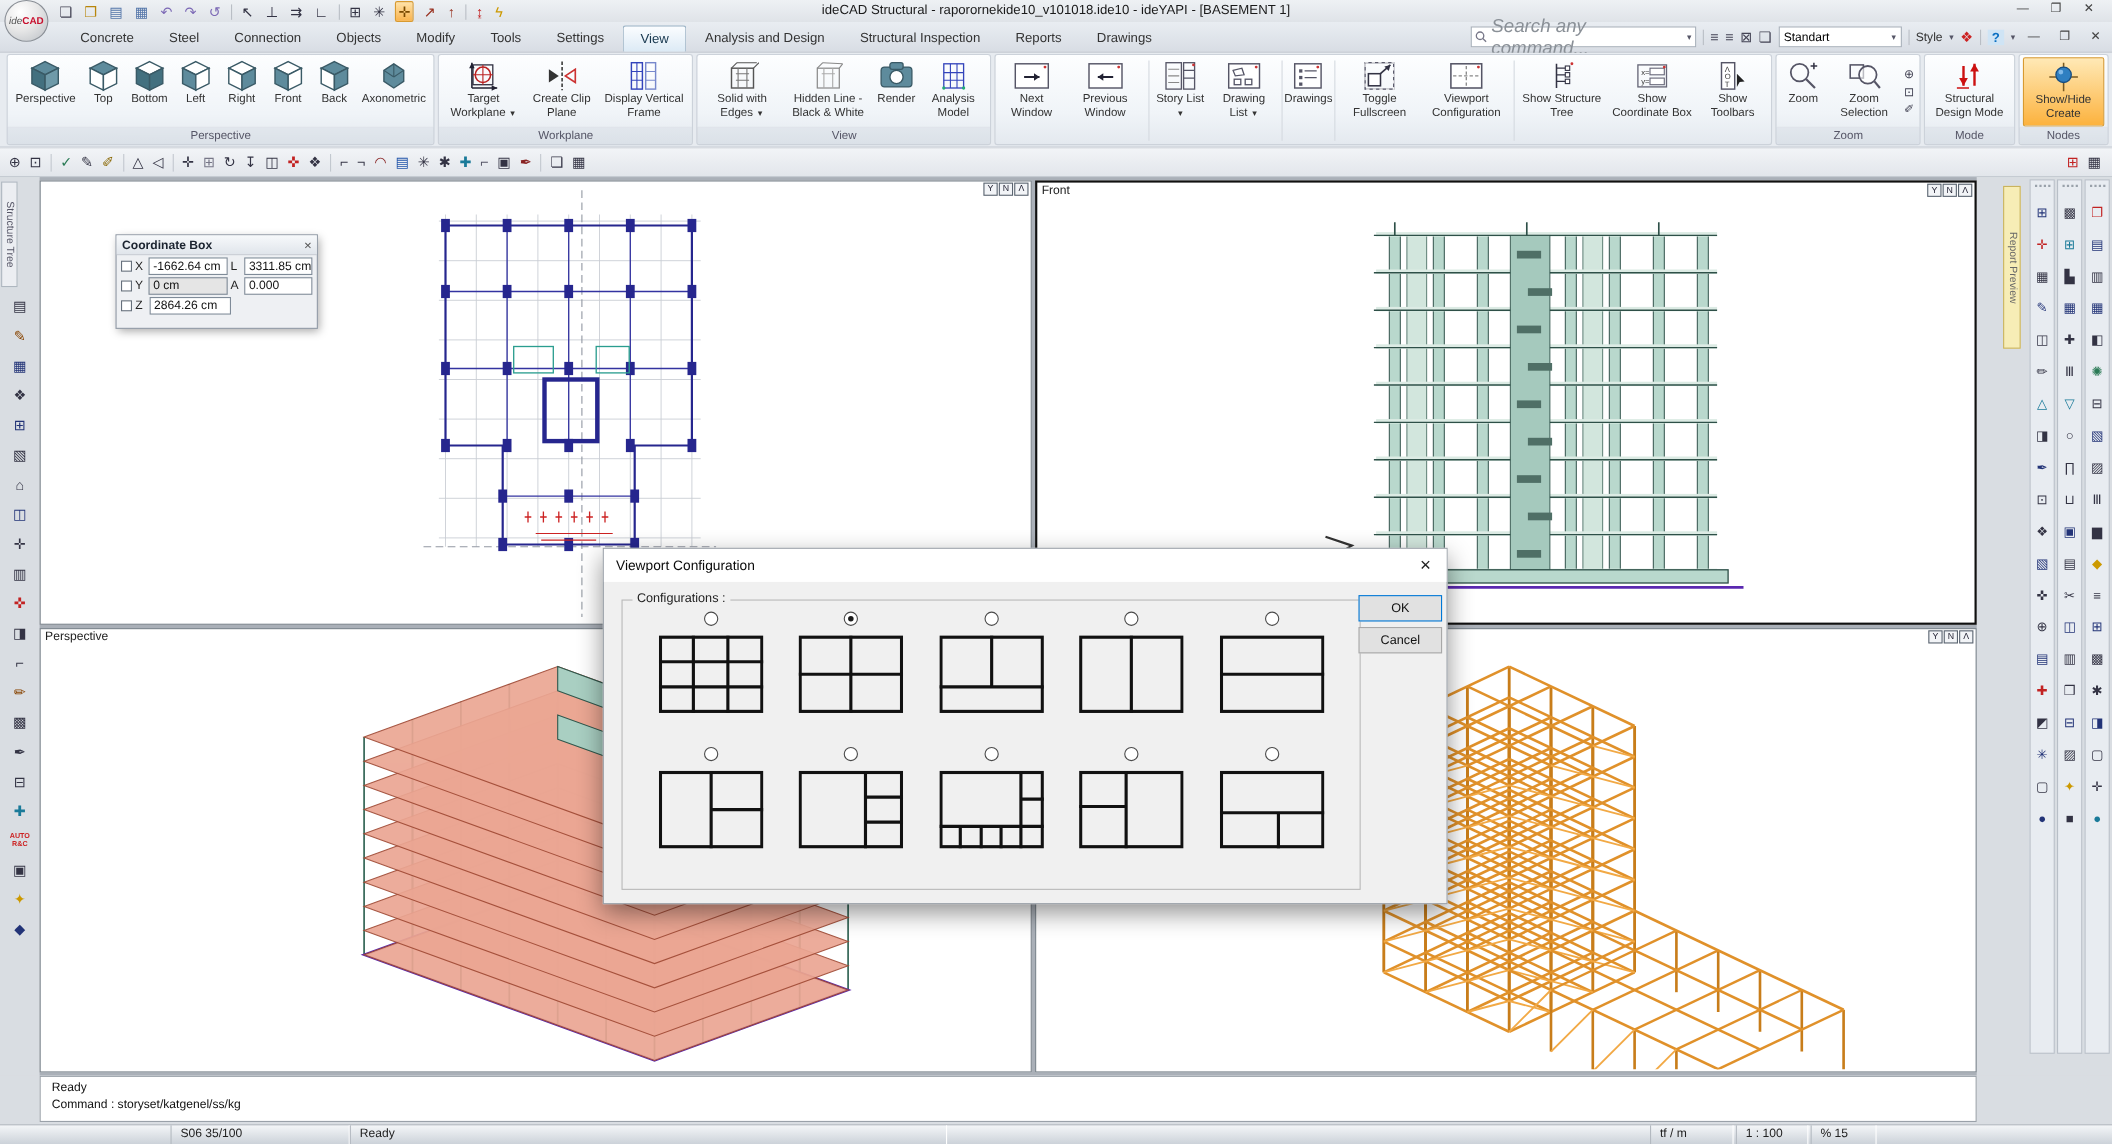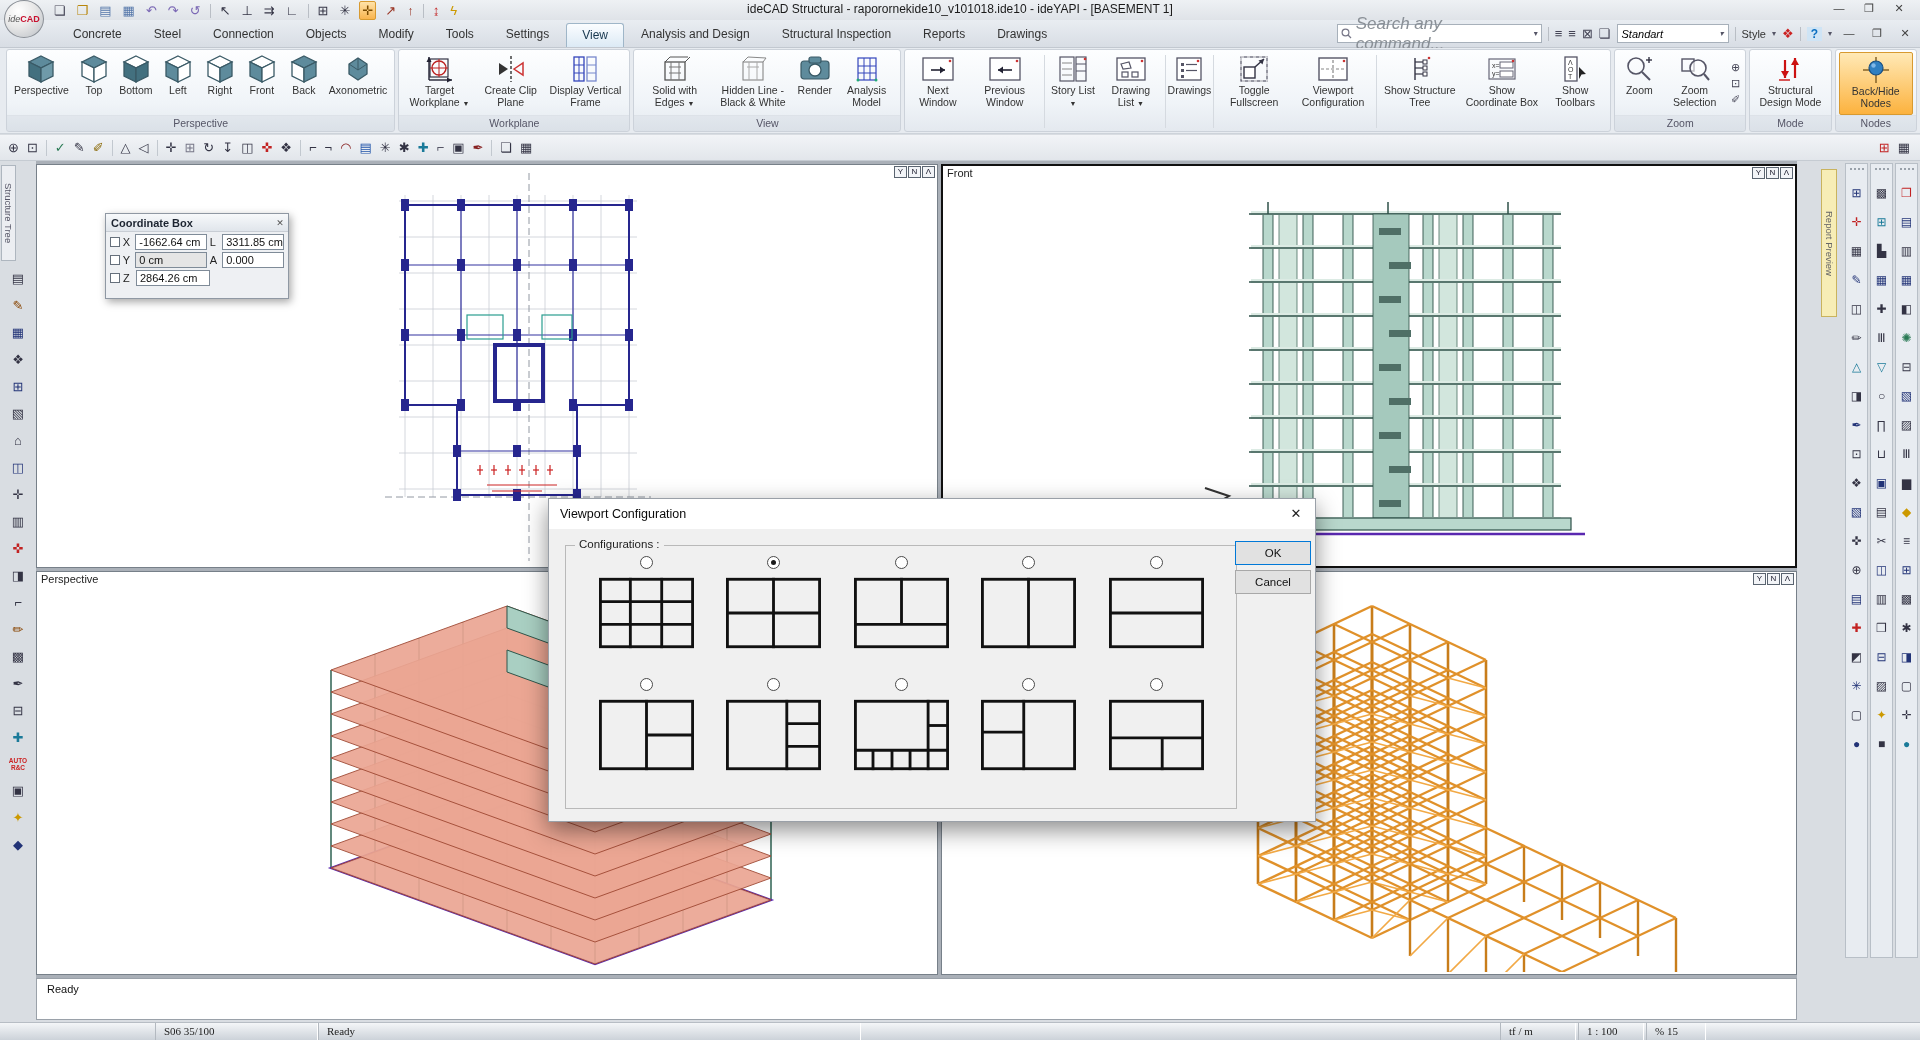--- a/index.html
+++ b/index.html
@@ -91,21 +91,21 @@
   .rtoolcol span.ic { font-size:12px; line-height:1; }
 
   
   #cmdrow { position:absolute; left:0; top:978px; width:1920px; height:44px; background:#d9dde2; }
   #cmdbox { position:absolute; left:36px; top:0; width:1761px; height:42px; background:#fff;
     border:1px solid #9aa1a9; padding:3px 10px; font-size:11px; color:#111; }
   #cmdbox div { line-height:15px; }
   #statusbar { position:absolute; left:0; top:1022px; width:1920px; height:18px;
     background:linear-gradient(#f4f6f8,#ccd2d9); border-top:1px solid #b7bdc4; font-size:11px; color:#222; }
   .scell { position:absolute; top:0; height:18px; line-height:17px; padding-left:8px;
-    border-left:1px solid #b3b9c0; border-right:1px solid #fff;font-family:Liberation Serif, serif; }
+    border-left:1px solid #b3b9c0; border-right:1px solid #fff; }
 
   
   #coordbox { position:absolute; left:105px; top:213px; width:184px; height:86px; z-index:50;
     background:#eef0f3; border:1px solid #8f98a3; box-shadow:2px 3px 8px rgba(0,0,0,0.35); }
   #coordbox .cbtitle { height:18px; display:flex; align-items:center;
     background:linear-gradient(#f7f9fb,#e0e5eb); border-bottom:1px solid #c8cdd4; }
   #coordbox .cbtitle b { font-size:11px; color:#1c2430; padding-left:5px; flex:1; }
   #coordbox .cbx { width:16px; text-align:center; font-size:9px; color:#555; }
   .cbrow { display:flex; align-items:center; gap:3px; padding:2px 4px 0; }
   .chk { width:10px; height:10px; background:#fff; border:1px solid #66707c; }
@@ -194,21 +194,21 @@
           <line x1="7" y1="7" x2="10" y2="10" stroke="#778" stroke-width="1.2"></line>
         </svg>
       <span class="ph">Search any command...</span>
       <span class="caret">▾</span>
     </div>
     <div class="vsep"></div>
     <span class="mglyph">≡</span>
     <span class="mglyph">≡</span>
     <span class="mglyph">⊠</span>
     <span class="mglyph">❏</span>
-    <div class="combo" style="width:112px;font-style:italic;">
+    <div class="combo" style="width:112px;">
       <span style="flex:1">Standart</span>
         <span class="caret">▾</span>
     </div>
     <div class="vsep"></div>
     <span style="font-size:11px;color:#333">Style</span>
     <span class="caret">▾</span>
     <span class="mglyph" style="color:#c22">❖</span>
     <div class="vsep"></div>
     <span style="font-size:12px;font-weight:bold;color:#0a6fc2;background:#cfe4f5;padding:0 4px;">?</span>
     <span class="caret">▾</span>
@@ -593,21 +593,21 @@
       <div class="rbody">
         <div class="rbtn hl">
           <div class="ric">
             <svg width="32" height="30">
               <line x1="16" y1="2" x2="16" y2="28" stroke="#7a5a20" stroke-width="1.4"></line>
               <line x1="3" y1="15" x2="29" y2="15" stroke="#7a5a20" stroke-width="1.4"></line>
               <circle cx="16" cy="13" r="7" fill="#2f7fc1" stroke="#1a4f80" stroke-width="1.2"></circle>
               <circle cx="13.5" cy="10.5" r="2.2" fill="#7fb8e8"></circle>
             </svg>
           </div>
-          <div class="rtx">Back/Hide Nodes</div>
+          <div class="rtx">Show/Hide Create</div>
         </div>
       </div>
       <div class="rlabel">Nodes</div>
     </div>
   </div>
 
 <div id="toolrow">
     <span class="tico" style="color: rgb(51, 51, 68);">⊕</span>
     <span class="tico" style="color: rgb(51, 51, 68);">⊡</span>
     <div class="tsep"></div>
@@ -1115,20 +1115,21 @@
         <span class="ic" style="color: rgb(51, 51, 68);">▢</span>
         <span class="ic" style="color: rgb(51, 51, 68);">✛</span>
         <span class="ic" style="color: rgb(26, 122, 153);">●</span>
       </div>
   </div>
 </div>
 
 <div id="cmdrow">
   <div id="cmdbox">
     <div>Ready</div>
+    <div>Command : storyset/katgenel/ss/kg</div>
   </div>
 </div>
 <div id="statusbar">
   <div class="scell" style="left:155px;width:163px;">S06 35/100</div>
   <div class="scell" style="left:318px;width:543px;">Ready</div>
   <div class="scell" style="left:1500px;width:76px;">tf / m</div>
   <div class="scell" style="left:1578px;width:66px;">1 : 100</div>
   <div class="scell" style="left:1646px;width:60px;">% 15</div>
 </div>
 

